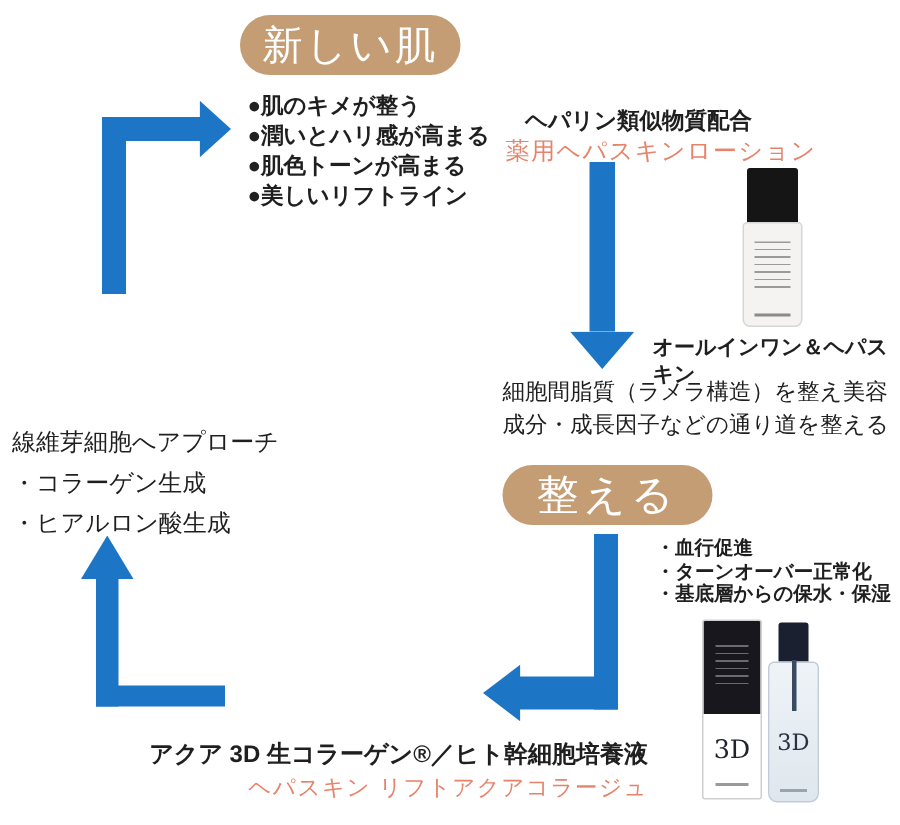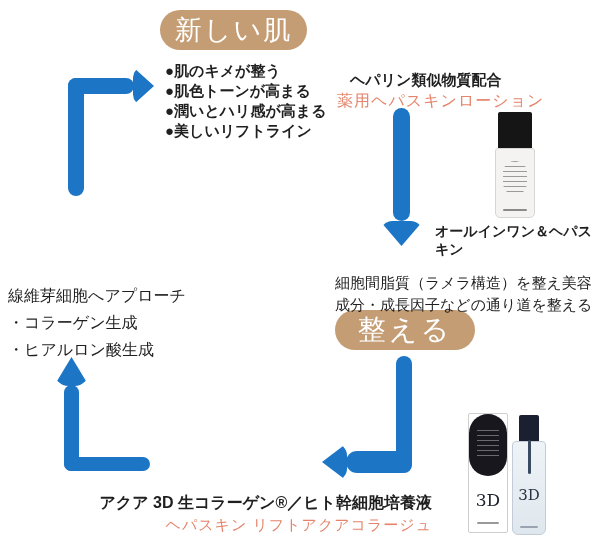--- a/index.html
+++ b/index.html
@@ -2,41 +2,41 @@
 <html style="--badge-bg: #c59d74; --badge-text: #ffffff; --arrow-blue: #1c75c5; --accent-salmon: #e5846b; --text-black: #1f1f1f;"><head>
 <meta charset="utf-8">
 <style>
   :root{
     --badge-bg:#c59d74;
     --badge-text:#ffffff;
     --arrow-blue:#1c75c5;
     --accent-salmon:#e5846b;
     --text-black:#1f1f1f;
   }
-  *{margin:0;padding:0;box-sizing:border-box;border-radius:27px;}
+  *{margin:0;padding:0;box-sizing:border-box;}
   body{background:#ffffff;font-family:"Liberation Sans",sans-serif;}
   .canvas{position:relative;width:600px;height:550px;background:#ffffff;overflow:hidden;}
 
   .badge{
     position:absolute;display:flex;align-items:center;justify-content:center;
     background:var(--badge-bg);color:var(--badge-text);
     border-radius:24px;
     font-family:"DejaVu Serif","Liberation Serif",serif;
   }
   .badge-newskin{left:160px;top:10px;width:147px;height:40px;font-size:27px;letter-spacing:2px;}
   .badge-active {left:15px; top:208px;width:140px;height:44px;font-size:30px;letter-spacing:7px;text-indent:7px;}
   .badge-prepare{left:335px;top:310px;width:140px;height:40px;font-size:28px;letter-spacing:3px;}
   .badge-intro  {left:175px;top:443px;width:138px;height:42px;font-size:30px;letter-spacing:7px;text-indent:7px;}
 
   .txt{position:absolute;color:var(--text-black);}
   .benefits{left:165px;top:61px;font-size:15px;line-height:20px;font-weight:600;}
   .catch-line{left:350px;top:71px;font-size:15px;font-weight:600;}
   .lotion-name{left:337px;top:91px;font-size:16px;color:var(--accent-salmon);letter-spacing:1px;}
   .allinone{left:435px;top:223px;font-size:14px;font-weight:600;}
-  .effect{left:335px;top:251px;font-size:15px;line-height:22px;font-weight:500;margin-top:21px;}
+  .effect{left:335px;top:251px;font-size:15px;line-height:22px;font-weight:500;}
   .prep-items{left:437px;top:357px;font-size:13px;line-height:15.5px;font-weight:600;}
   .active-sec{left:8px;top:282px;font-size:16px;line-height:27px;font-weight:500;}
   .serum-ing{left:60px;top:493px;width:372px;text-align:right;font-size:16px;font-weight:700;}
   .serum-name{left:60px;top:516px;width:372px;text-align:right;font-size:15px;color:var(--accent-salmon);letter-spacing:1px;}
 
   .arrow-part{position:absolute;background:var(--arrow-blue);}
   .tri{position:absolute;background:var(--arrow-blue);}
   .tri-right{clip-path:polygon(0 0,100% 50%,0 100%);}
   .tri-down {clip-path:polygon(0 0,100% 0,50% 100%);}
   .tri-left {clip-path:polygon(100% 0,100% 100%,0 50%);}
@@ -69,22 +69,22 @@
 </head>
 <body>
 
 <div class="canvas">
 
   <div class="badge badge-newskin">新しい肌</div>
   <div class="badge badge-prepare">整える</div>
 
   <div class="txt benefits">
     <div>●肌のキメが整う</div>
+    <div>●潤いとハリ感が高まる</div>
     <div>●肌色トーンが高まる</div>
-    <div>●潤いとハリ感が高まる</div>
     <div>●美しいリフトライン</div>
   </div>
 
   <div>
     <div class="arrow-part" style="left:68px;top:78px;width:16px;height:118px;"></div>
     <div class="arrow-part" style="left:68px;top:78px;width:66px;height:16px;"></div>
     <div class="tri tri-right" style="left:133px;top:67px;width:21px;height:38px;"></div>
   </div>
 
   <div class="txt catch-line">ヘパリン類似物質配合</div>
@@ -103,20 +103,25 @@
     </div>
   </div>
 
   <div class="txt allinone">オールインワン＆ヘパスキン</div>
 
   <div class="txt effect">
     <div>細胞間脂質（ラメラ構造）を整え美容</div>
     <div>成分・成長因子などの通り道を整える</div>
   </div>
 
+  <div class="txt prep-items">
+    <div>・血行促進</div>
+    <div>・ターンオーバー正常化</div>
+    <div>・基底層からの保水・保湿</div>
+  </div>
 
   <div>
     <div class="arrow-part" style="left:396px;top:356px;width:16px;height:117px;"></div>
     <div class="arrow-part" style="left:346px;top:451px;width:66px;height:22px;"></div>
     <div class="tri tri-left" style="left:322px;top:443px;width:25px;height:38px;"></div>
   </div>
 
   <div class="box3d">
     <div class="top"></div>
     <div class="label3d">3D</div>

